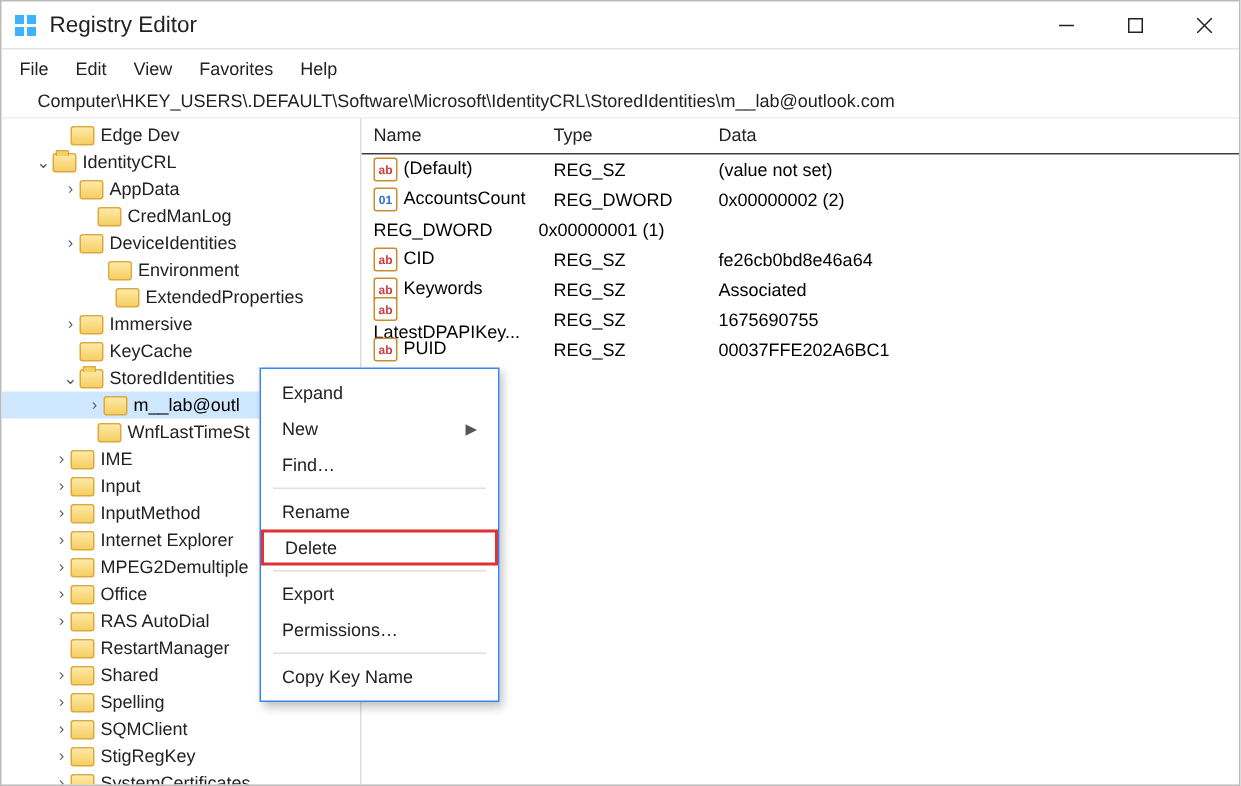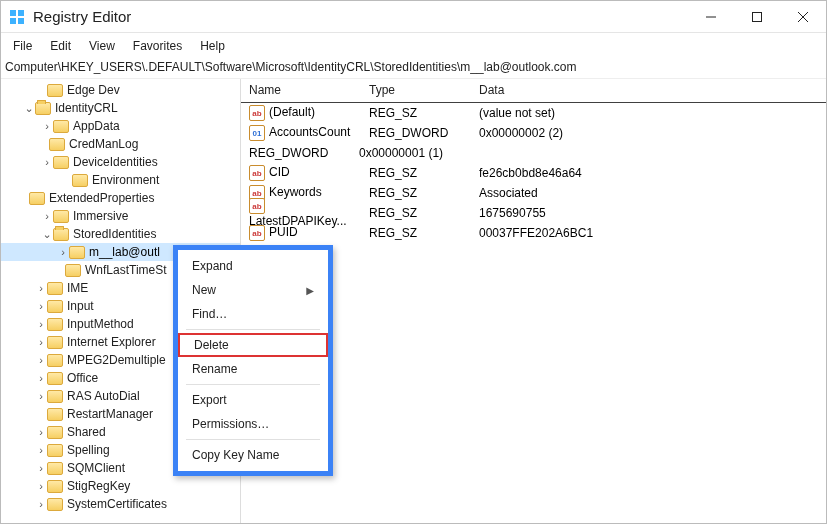--- a/index.html
+++ b/index.html
@@ -6,40 +6,40 @@
 body { width: 827px; height: 524px; background: #fff; overflow: hidden; border: 1px solid #bbb; position: relative; }
 .titlebar { height: 32px; display: flex; align-items: center; border-bottom: 1px solid #e5e5e5; }
 .titlebar .app-icon { width: 16px; height: 16px; margin: 0 8px; display: flex; flex-direction: column; }
 .app-icon .r { display: flex; }
 .app-icon .c { width: 6px; height: 6px; margin: 1px; background: #3db2ff; }
 .title-text { flex: 1; font-size: 15px; color: #222; }
 .win-btn { width: 46px; height: 32px; display: flex; align-items: center; justify-content: center; color: #222; }
 .win-btn svg { width: 10px; height: 10px; }
 .menubar { height: 22px; display: flex; align-items: flex-end; padding: 0 4px; gap: 2px; }
 .menubar span { padding: 2px 8px; color: #222; }
-.addr { height: 24px; padding: 2px 4px; color: #222; border-bottom: 1px solid #eee; display: flex; align-items: center; }
+.addr { height: 24px; padding: 2px 24px; color: #222; border-bottom: 1px solid #eee; display: flex; align-items: center; }
 .main { display: flex; height: calc(100% - 32px - 22px - 24px); }
 .tree { width: 240px; border-right: 1px solid #ddd; overflow: hidden; padding-top: 2px; position: relative; }
 .node { display: flex; align-items: center; height: 18px; white-space: nowrap; }
 .node .tw { width: 12px; text-align: center; color: #5a5a5a; font-size: 11px; }
 .folder-icon { width: 16px; height: 13px; margin-right: 4px; background: linear-gradient(#ffe9a6,#f6cf63); border: 1px solid #dca93c; border-radius: 2px; position: relative; }
 .folder-icon.open:before { content: ""; position: absolute; top: -3px; left: 1px; width: 7px; height: 3px; background: #f6cf63; border: 1px solid #dca93c; border-bottom: none; border-radius: 1px 1px 0 0; }
 .node.sel { background: #cfe8ff; }
 .node.sel .lbl { color: #000; }
 .lbl { color: #222; }
 .list { flex: 1; }
 .cols { display: flex; height: 24px; border-bottom: 1px solid #404040; }
 .cols div { padding: 4px 8px; color: #222; }
 .c-name { width: 120px; } .c-type { width: 110px; } .c-data { flex: 1; }
 .row { display: flex; height: 20px; align-items: center; }
 .row div { padding: 0 8px; }
 .val-icon { width: 16px; height: 16px; border: 1px solid #c98c2e; border-radius: 2px; background: #fff; display: inline-flex; align-items: center; justify-content: center; margin-right: 4px; font-size: 8px; font-weight: bold; }
 .val-icon.ab { color: #cc3b3b; }
 .val-icon.bn { color: #2e6fd6; }
-.ctx { position: absolute; left: 172px; top: 244px; width: 160px; background: #fff; border: 5px solid #3b82f6; box-shadow: 2px 3px 6px rgba(0,0,0,0.25); padding: 4px 0; }
+.ctx { position: absolute; left: 172px; top: 244px; width: 160px; background: #fff; border: 1px solid #3b82f6; box-shadow: 2px 3px 6px rgba(0,0,0,0.25); padding: 4px 0; }
 .ctx hr { border: none; border-top: 1px solid #e0e0e0; margin: 3px 8px; }
 .ctx .mi { height: 24px; display: flex; align-items: center; padding: 0 14px; color: #222; white-space: nowrap; }
 .ctx .mi.hi { border: 2px solid #d33; }
 .ctx .mi .arrow { margin-left: auto; font-size: 10px; color: #555; }
 </style>
 </head>
 <body>
 
 <div class="titlebar">
   <div class="app-icon">
@@ -91,44 +91,49 @@
     <div class="node" style="padding-left:22px">
         <span class="tw">⌄</span>
         <span class="folder-icon open"></span>
         <span class="lbl">IdentityCRL</span>
       </div>
     <div class="node" style="padding-left:40px">
         <span class="tw">›</span>
         <span class="folder-icon"></span>
         <span class="lbl">AppData</span>
       </div>
-    <div class="node" style="padding-left:36px">
+    <div class="node" style="padding-left:52px">
         <span class="tw"></span>
         <span class="folder-icon"></span>
         <span class="lbl">CredManLog</span>
       </div>
     <div class="node" style="padding-left:40px">
         <span class="tw">›</span>
         <span class="folder-icon"></span>
         <span class="lbl">DeviceIdentities</span>
       </div>
     <div class="node" style="padding-left:59px">
         <span class="tw"></span>
         <span class="folder-icon"></span>
         <span class="lbl">Environment</span>
       </div>
-    <div class="node" style="padding-left:16px">
+    <div class="node" style="padding-left:64px">
         <span class="tw"></span>
         <span class="folder-icon"></span>
         <span class="lbl">ExtendedProperties</span>
       </div>
     <div class="node" style="padding-left:40px">
         <span class="tw">›</span>
         <span class="folder-icon"></span>
         <span class="lbl">Immersive</span>
+      </div>
+    <div class="node" style="padding-left:40px">
+        <span class="tw"></span>
+        <span class="folder-icon"></span>
+        <span class="lbl">KeyCache</span>
       </div>
     <div class="node" style="padding-left:40px">
         <span class="tw">⌄</span>
         <span class="folder-icon open"></span>
         <span class="lbl">StoredIdentities</span>
       </div>
     <div class="node sel" style="padding-left:56px">
         <span class="tw">›</span>
         <span class="folder-icon"></span>
         <span class="lbl">m__lab@outl</span>
@@ -252,20 +257,20 @@
 </div>
 
 <div class="ctx">
   <div class="mi">Expand</div>
   <div class="mi">
       <span>New</span>
       <span class="arrow">▶</span>
     </div>
   <div class="mi">Find…</div>
   <hr>
+  <div class="mi">Rename</div>
   <div class="mi hi">Delete</div>
-  <div class="mi">Rename</div>
   <hr>
   <div class="mi">Export</div>
   <div class="mi">Permissions…</div>
   <hr>
   <div class="mi">Copy Key Name</div>
 </div>
 
 </body></html>

